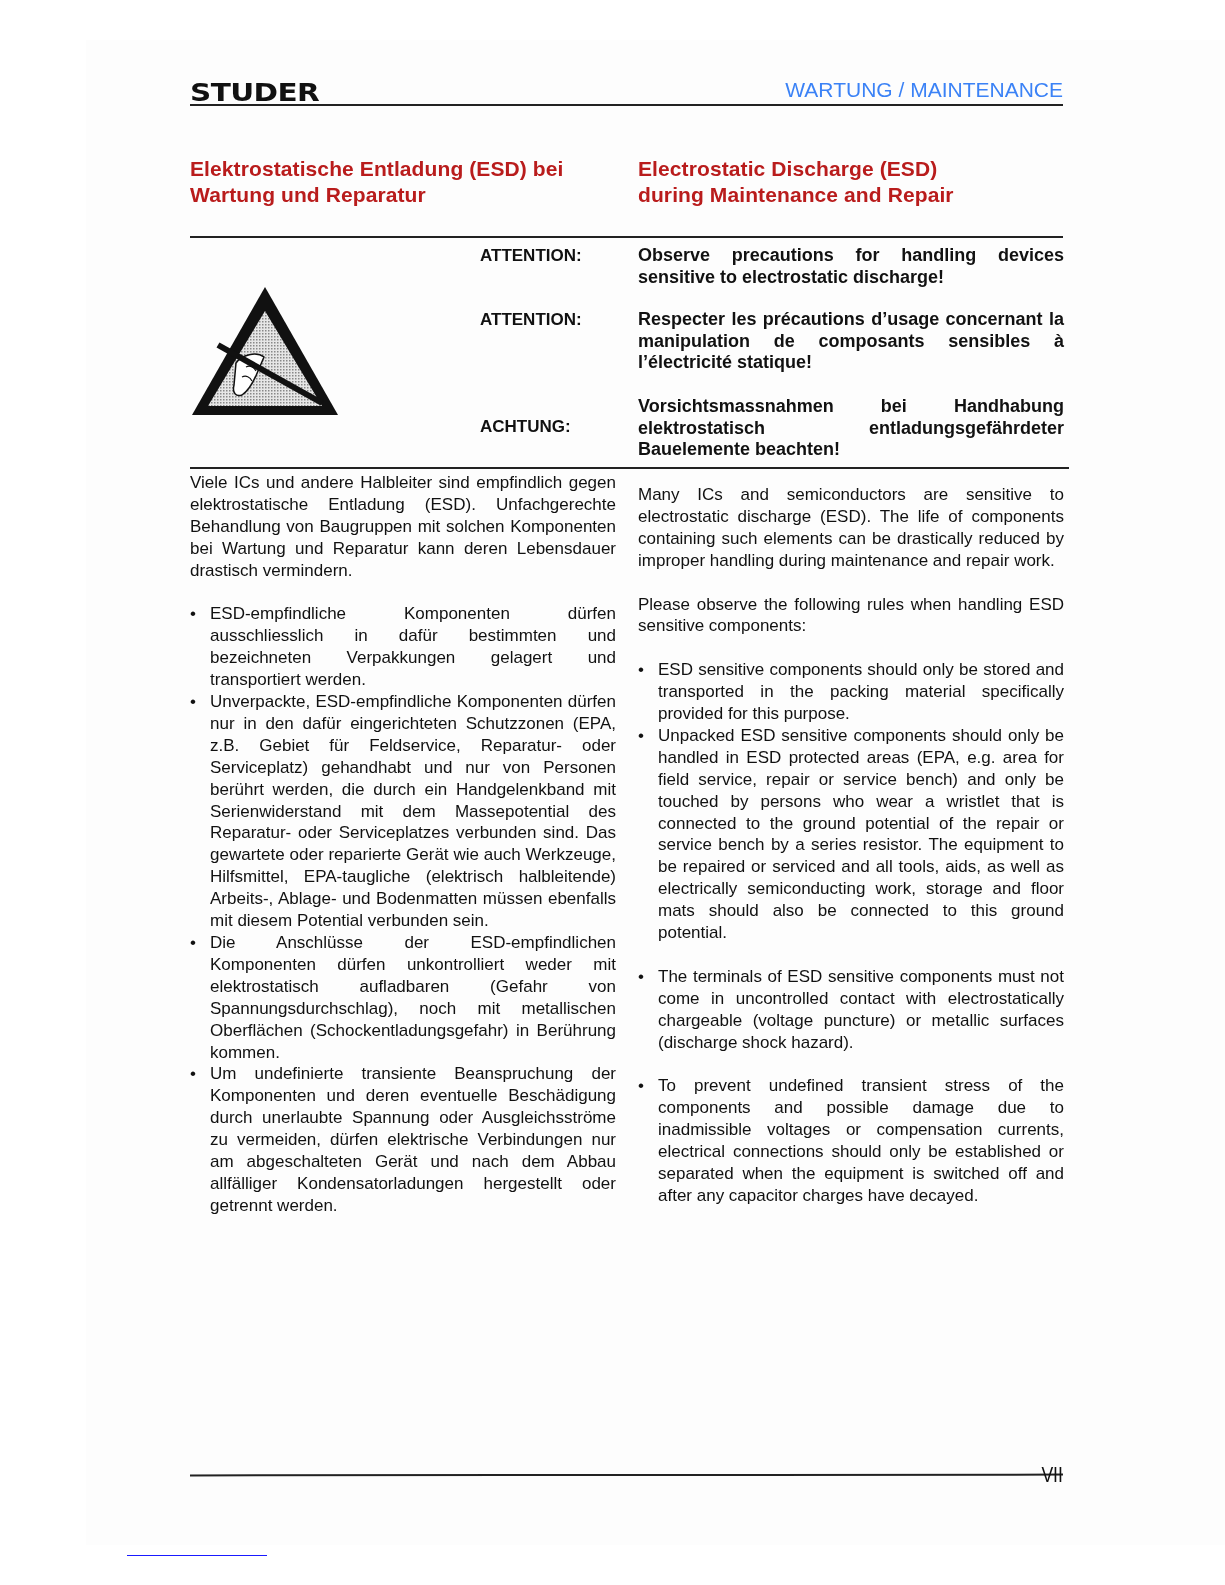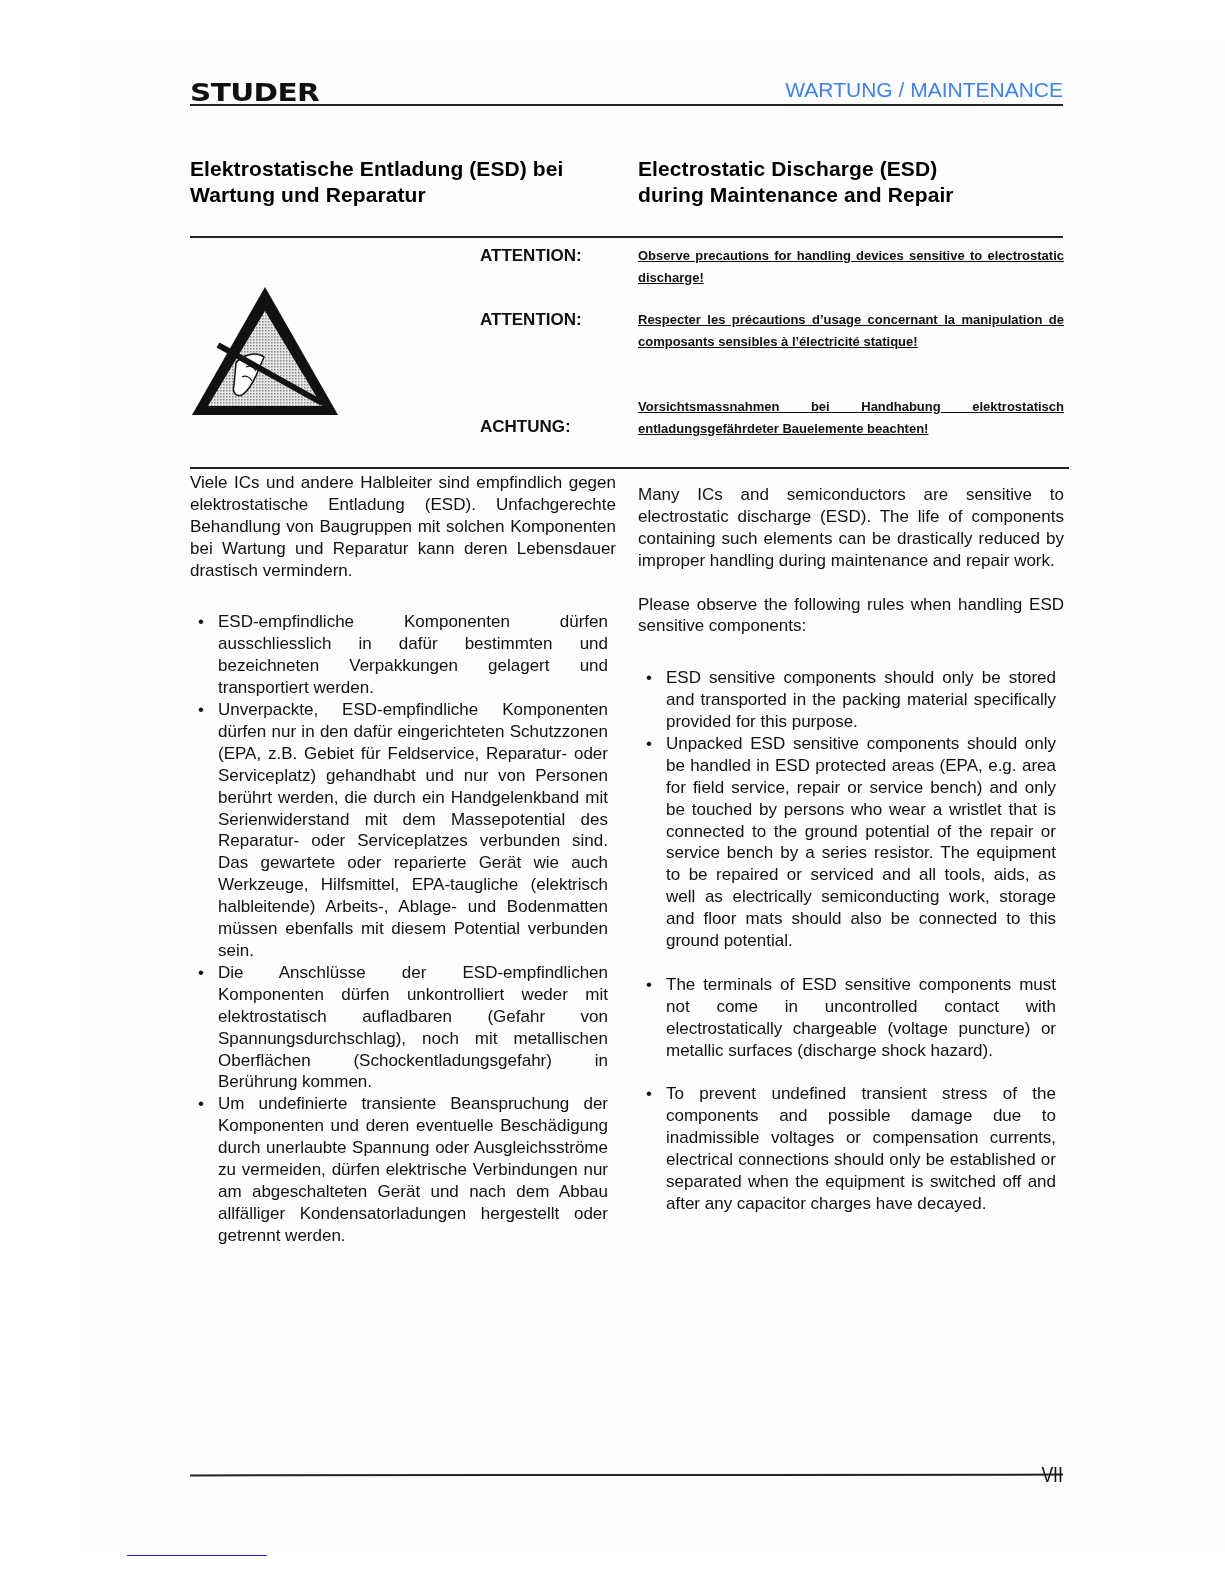--- a/index.html
+++ b/index.html
@@ -7,26 +7,26 @@
     width: 1225px; height: 1585px; position: relative;
     background: #ffffff; color: #111;
     font-family: "Liberation Sans", sans-serif;
     overflow: hidden;
   }
   .scan { position: absolute; left: 86px; top: 40px; width: 1139px; height: 1505px; background: #fdfdfd; }
   .abs { position: absolute; }
   .logo { left: 190px; top: 78px; font-family: "DejaVu Sans", sans-serif; font-weight: 900; font-size: 25px; letter-spacing: -0.5px; transform: scaleX(1.18); transform-origin: left; color:#111; }
   .header-title { right: 162px; top: 78px; font-size: 21px; color:#3b82f6; }
   .rule { position: absolute; height: 2px; background: #222; }
-  .h2 { font-size: 21px; font-weight: bold; line-height: 26px; color: #000000; letter-spacing: 0.1px; }
+  .h2 { font-size: 21px; font-weight: bold; line-height: 26px; color: #b91c1c; letter-spacing: 0.1px; }
   .label { font-size: 17px; font-weight: bold; }
-  .warn { font-size: 13px; font-weight: bold; line-height: 21.5px; text-align: justify; text-decoration: underline; }
+  .warn { font-size: 18px; font-weight: bold; line-height: 21.5px; text-align: justify; }
   .col { font-size: 17px; line-height: 21.9px; text-align: justify; }
   .col p { margin: 0; }
-  ul.bul { list-style: none; margin: 8px; padding: 0; }
+  ul.bul { list-style: none; margin: 0; padding: 0; }
   ul.bul li { position: relative; padding-left: 20px; text-align: justify; }
   ul.bul li::before { content: "•"; position: absolute; left: 0; top: 0; }
   .gap { height: 21.9px; }
   .pageno { right: 162px; top: 1462px; font-size: 22px; transform: scaleX(0.8); transform-origin: right; }
   .link-artifact { left: 127px; top: 1555px; width: 140px; height: 1px; background: #1a1aff; }
 </style>
 </head>
 <body>
 
 <div class="scan"></div>

